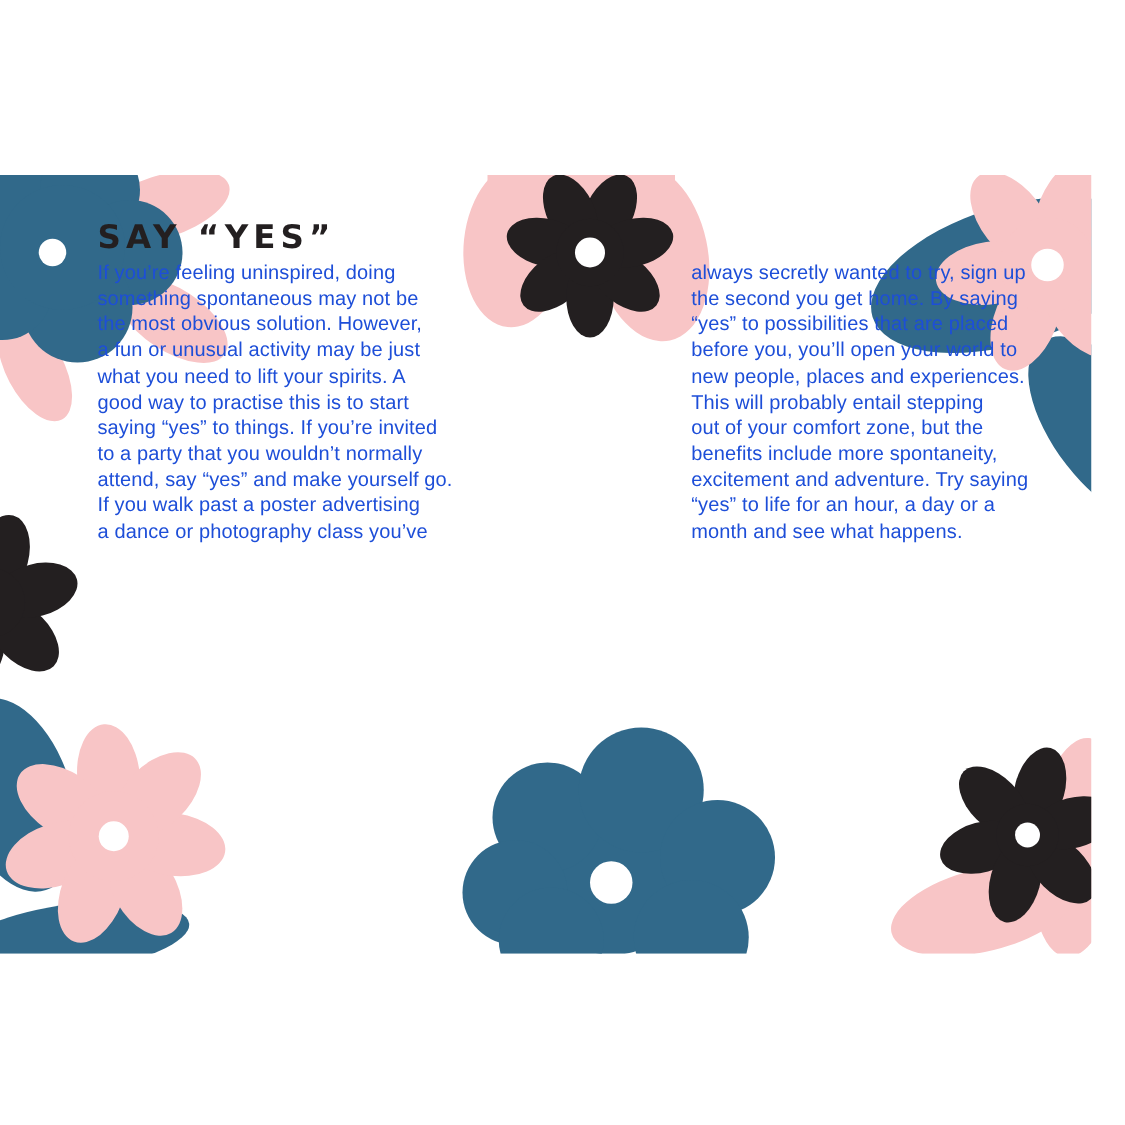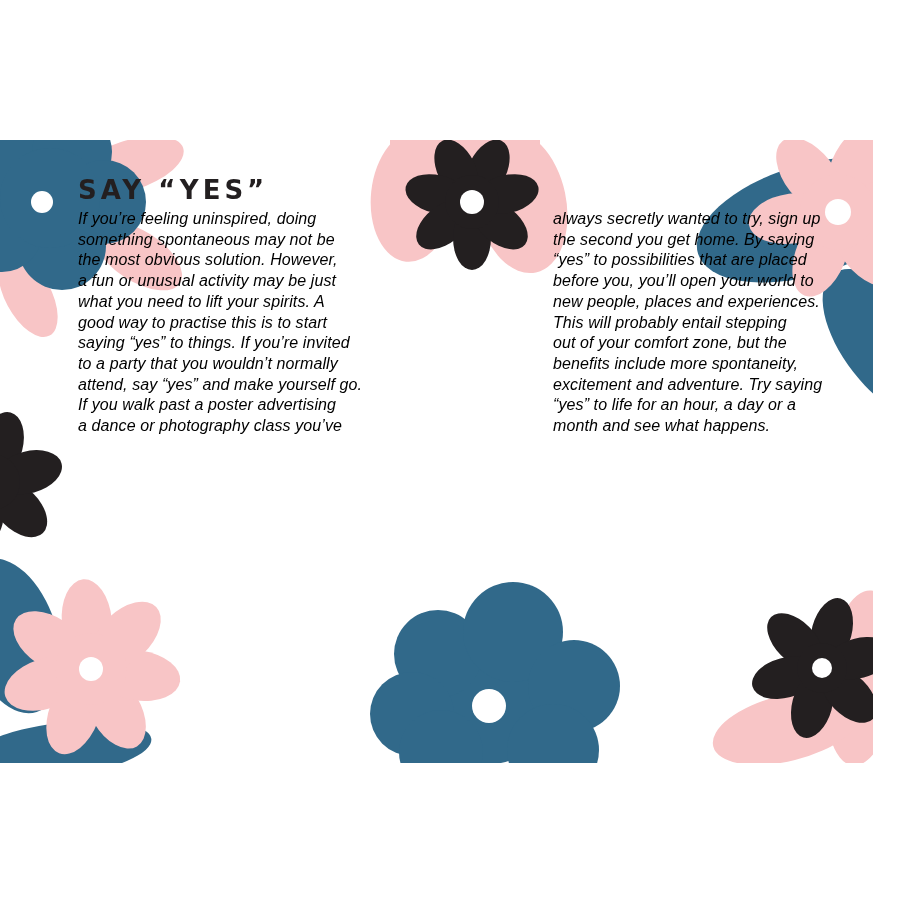--- a/index.html
+++ b/index.html
@@ -38,23 +38,22 @@
     color: #231f20;
     white-space: nowrap;
   }
   .col {
     position: absolute;
     top: 209px;
     width: 305px;
     font-size: 16px;
     line-height: 20.7px;
     letter-spacing: 0.1px;
-    color: #000000;
+    color: #1d4ed8;
     white-space: pre-line;
-    font-style: italic;
   }
   .col-left  { left: 78px; }
   .col-right { left: 553px; }
 </style>
 </head>
 <body>
 
 <div class="canvas">
   <div class="band">
 

